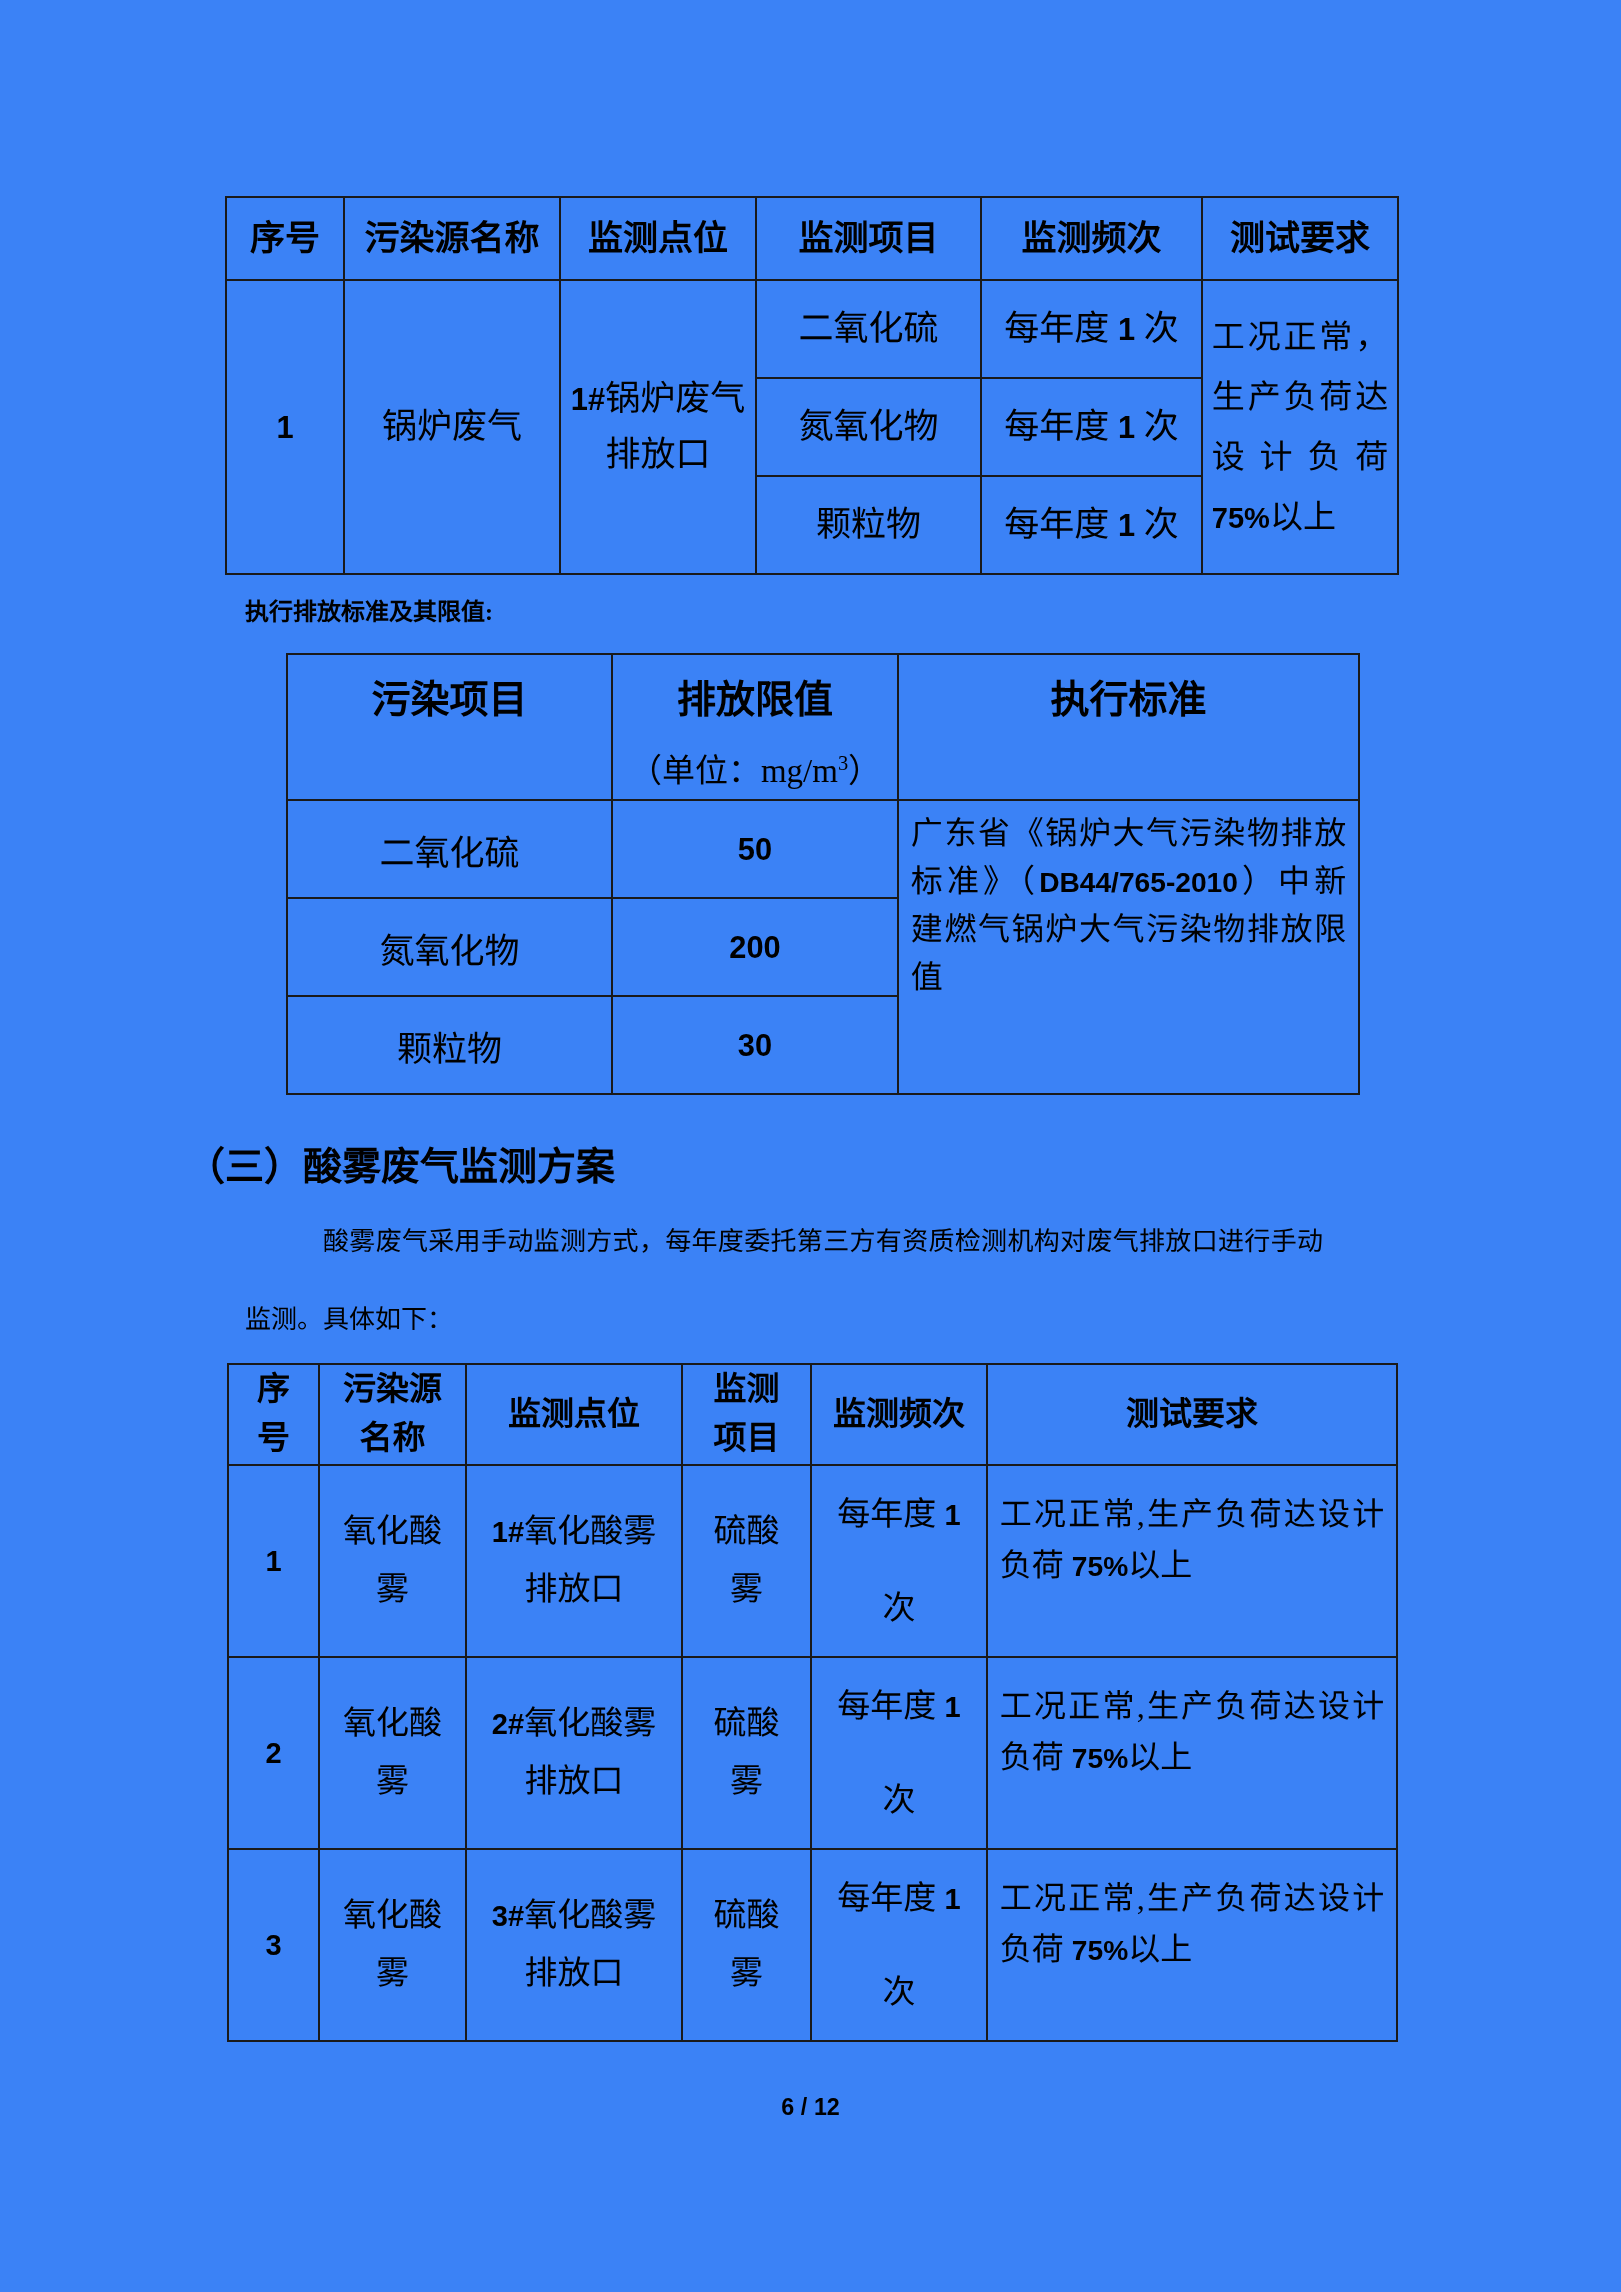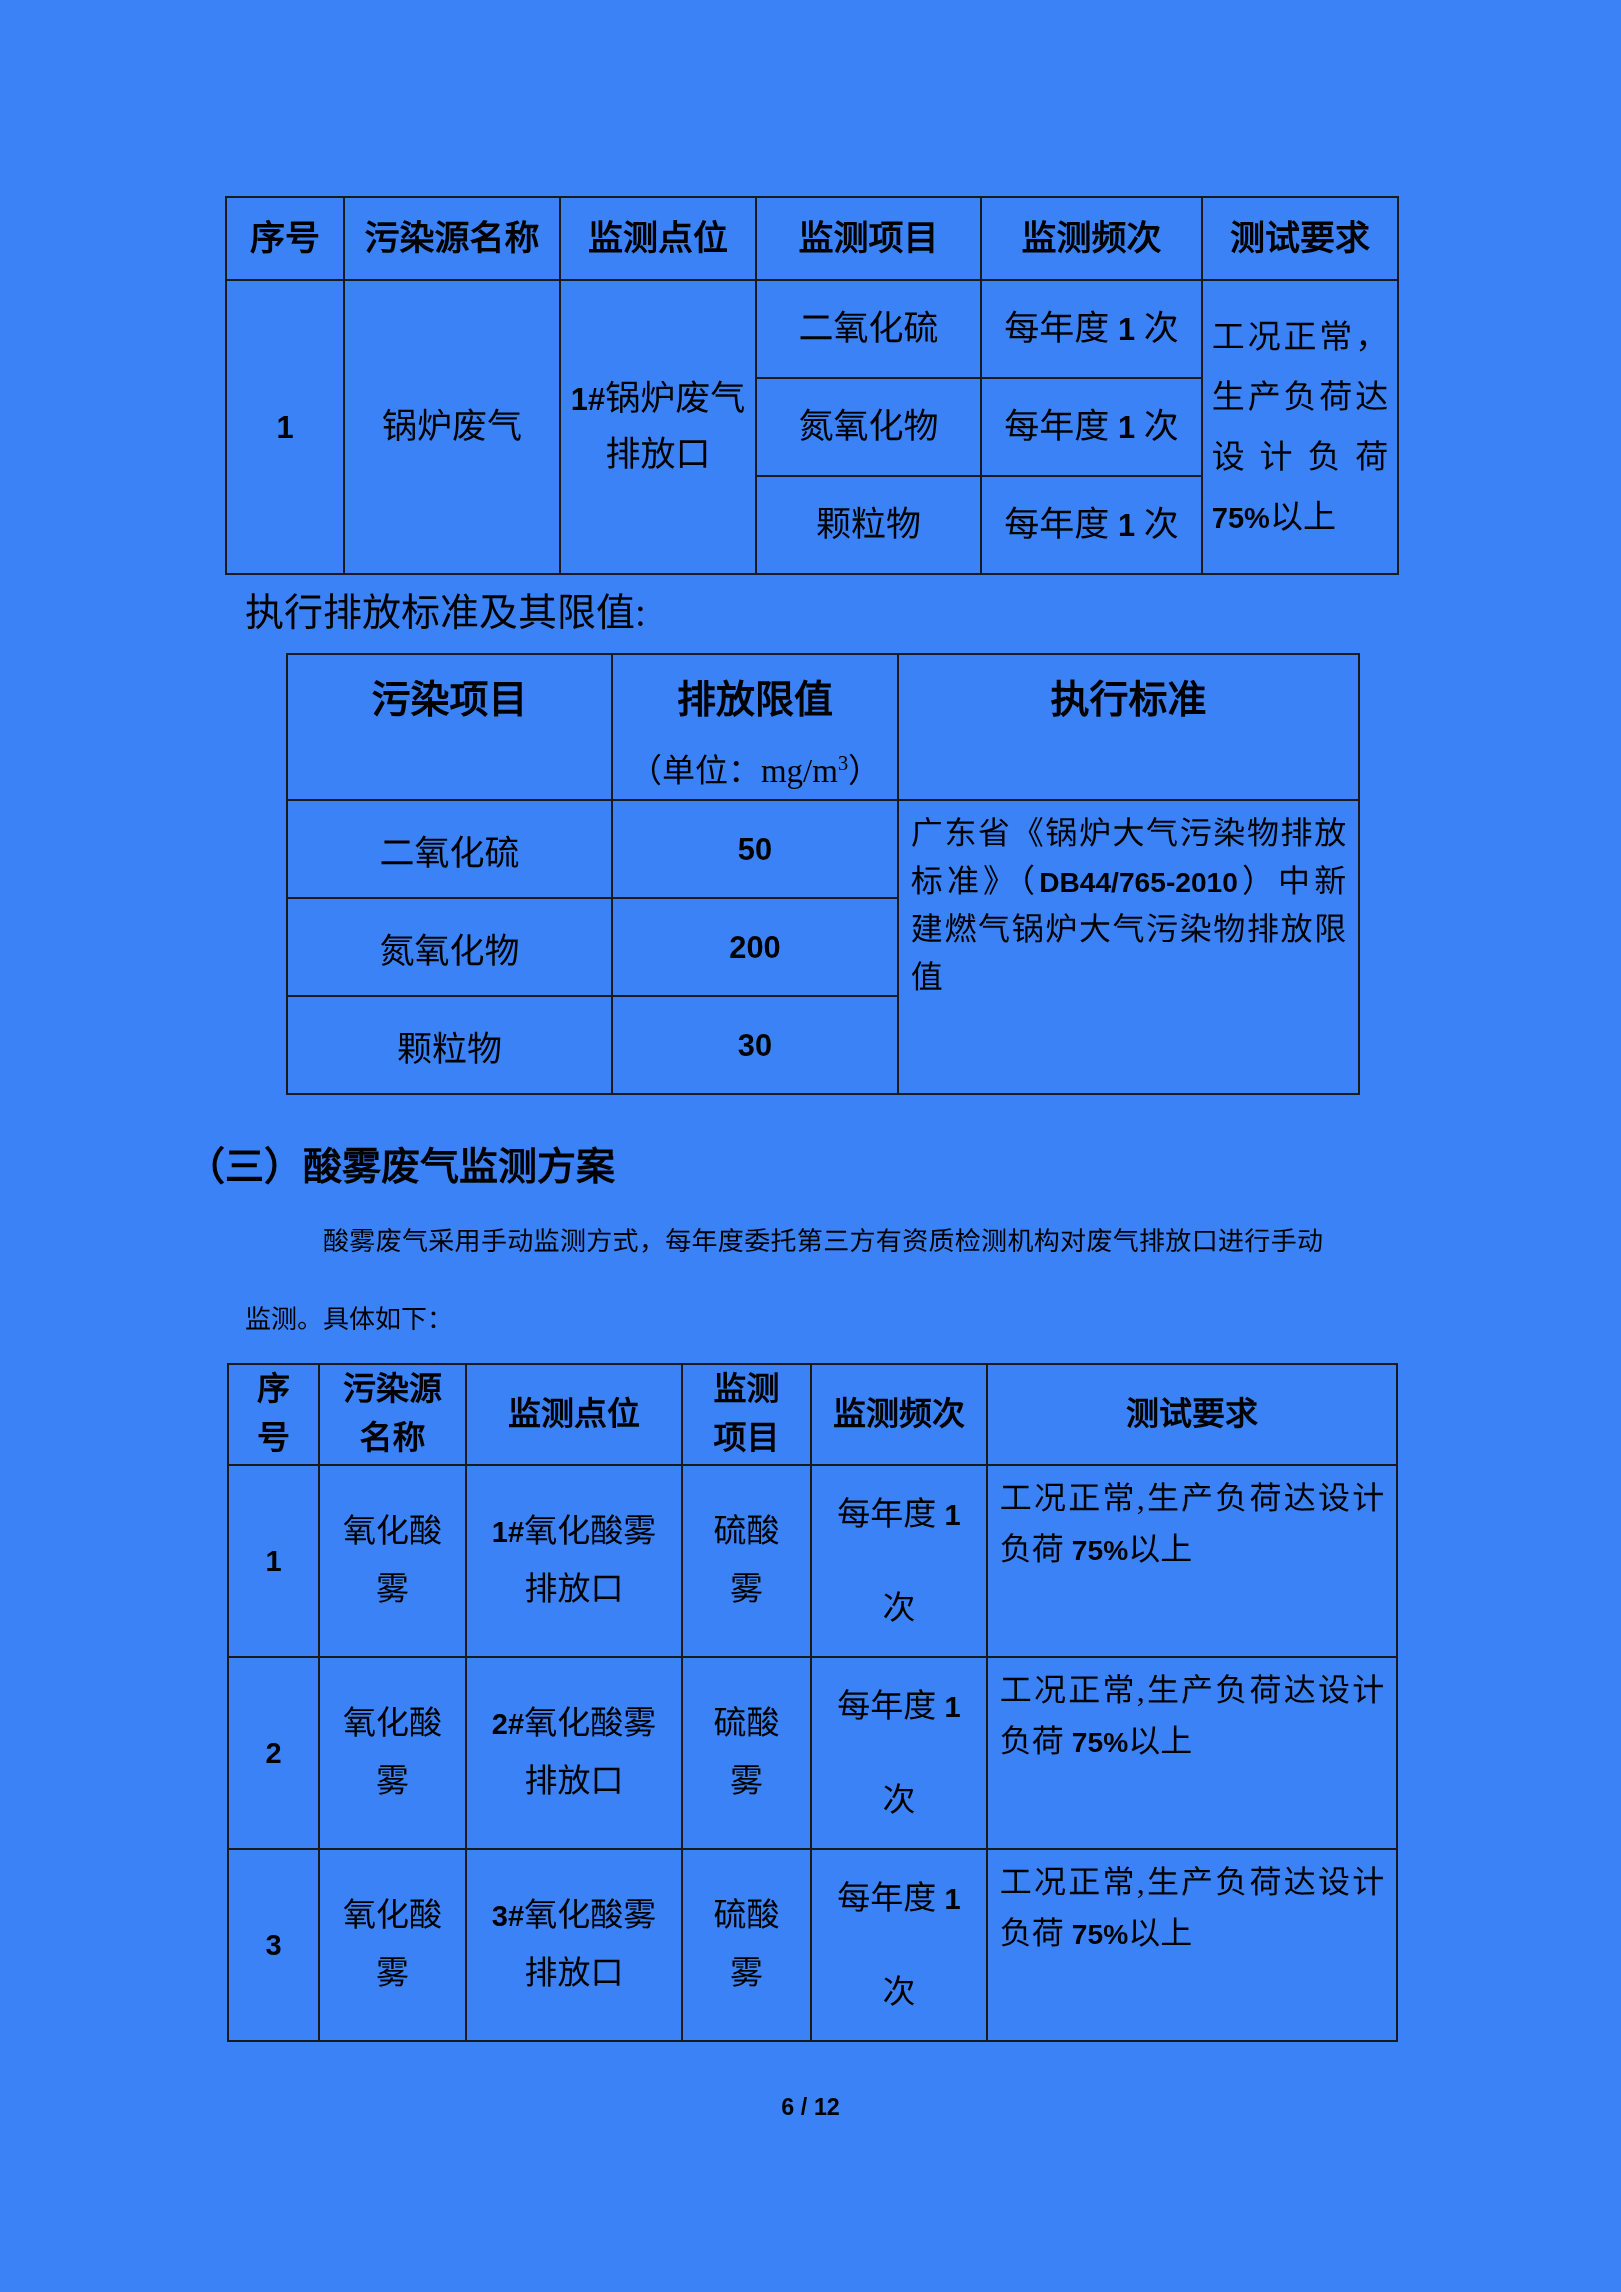--- a/index.html
+++ b/index.html
@@ -22,21 +22,21 @@
   
   .t1{margin:196px 0 0 225px;width:1171px;font-size:35px;}
   .t1 th{font-weight:bold;padding:0 9.8px;line-height:1.4;}
   .t1 tr.hr{height:83px;}
   .t1 tr.br{height:98px;}
   .t1 td{padding:0 9.8px;line-height:1.6;}
   .t1 td.req{vertical-align:middle;text-align:justify;text-align-last:left;
              font-size:33px;line-height:1.82;padding:0 8.8px;}
 
   
-  .exec-label{margin:15.7px 0 0 245px;line-height:43px;font-size:39px;}
+  .exec-label{margin:15.7px 0 0 245px;line-height:43px;font-size:24px;font-weight:bold;}
 
   
   .t2{margin:19.6px 0 0 286px;width:1072px;}
   .t2 tr.hr{height:146px;}
   .t2 tr.br{height:98px;}
   .t2 th{vertical-align:top;padding:19.6px 11.8px 0 11.8px;}
   .t2 .t2h-title{font-weight:bold;font-size:39px;line-height:1.3;}
   .t2 .t2h-unit{font-weight:normal;font-size:33px;margin-top:25.5px;line-height:1.2;}
   .t2 .t2h-unit sup{font-size:0.62em;}
   .t2 td{font-size:35px;padding:0 11.8px;}
@@ -55,21 +55,21 @@
   .t3 tr.br{height:192px;}
   .t3 td{line-height:1.75;}
   .t3 .c1{padding:0 15.7px;}
   .t3 .c2{padding:0 9.8px;}
   .t3 .c3{padding:0 9.8px;}
   .t3 .c4{padding:0 27.4px;}
   .t3 .c5{padding:0 9.8px;}
   .t3 .c6{padding:0 11.8px;}
   .t3 td.freq{line-height:2.85;}
   .t3 td.req{vertical-align:top;text-align:justify;text-align-last:left;
-             font-size:32px;line-height:1.6;padding-top:7px;}
+             font-size:32px;line-height:1.6;padding-top:23px;}
 
   
   .footer{margin-top:47px;width:100%;text-align:center;font-size:26.5px;line-height:35px;}
 </style>
 </head>
 <body>
 
 <div class="page">
 
   <table class="t1">

